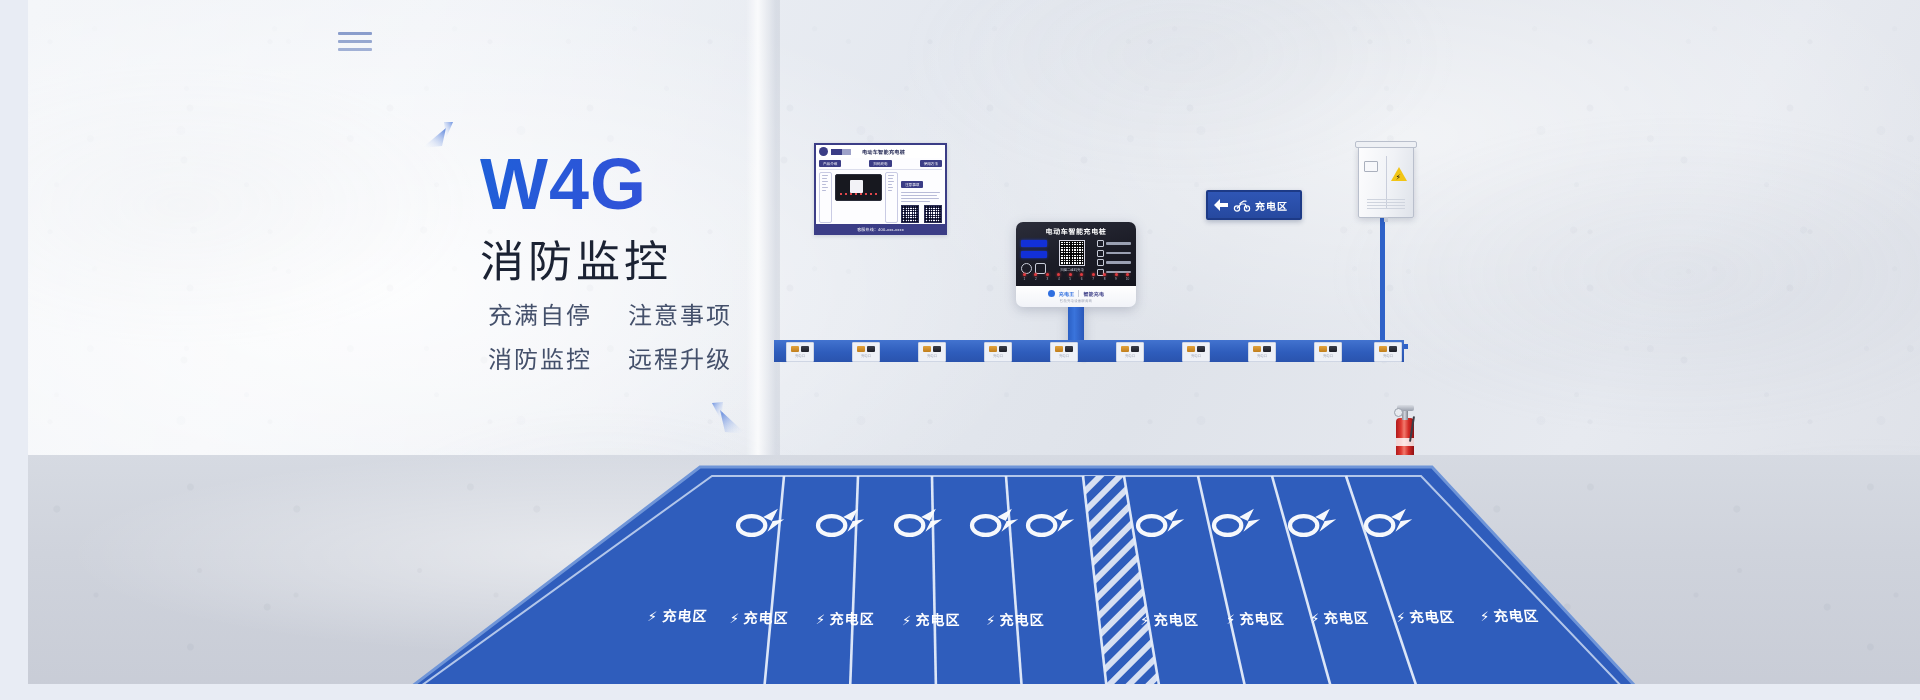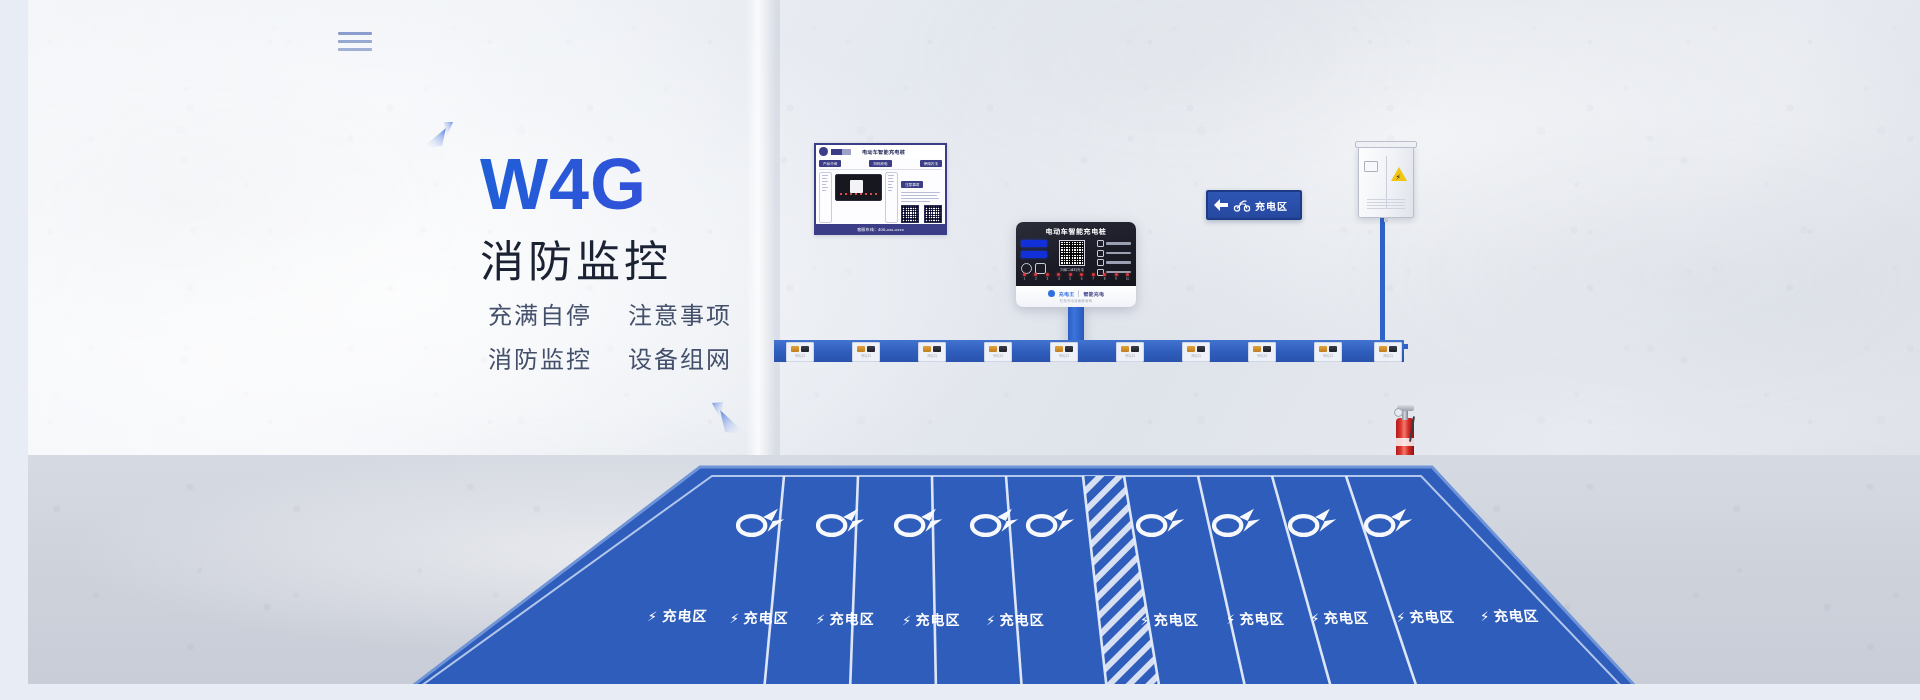--- a/index.html
+++ b/index.html
@@ -286,21 +286,21 @@
     <div class="h-sub">消防监控</div>
   </div>
 
   <div class="features">
     <div class="f-row">
       <span class="f-cell">充满自停</span>
       <span class="f-cell">注意事项</span>
     </div>
     <div class="f-row">
       <span class="f-cell">消防监控</span>
-      <span class="f-cell">设备组网</span>
+      <span class="f-cell">远程升级</span>
     </div>
   </div>
 
   <div class="en-title">
     <div>INTELLIGENT</div>
     <div>CHARGING STATION</div>
   </div>
 
   <div class="poster">
     <div class="poster-hd">

